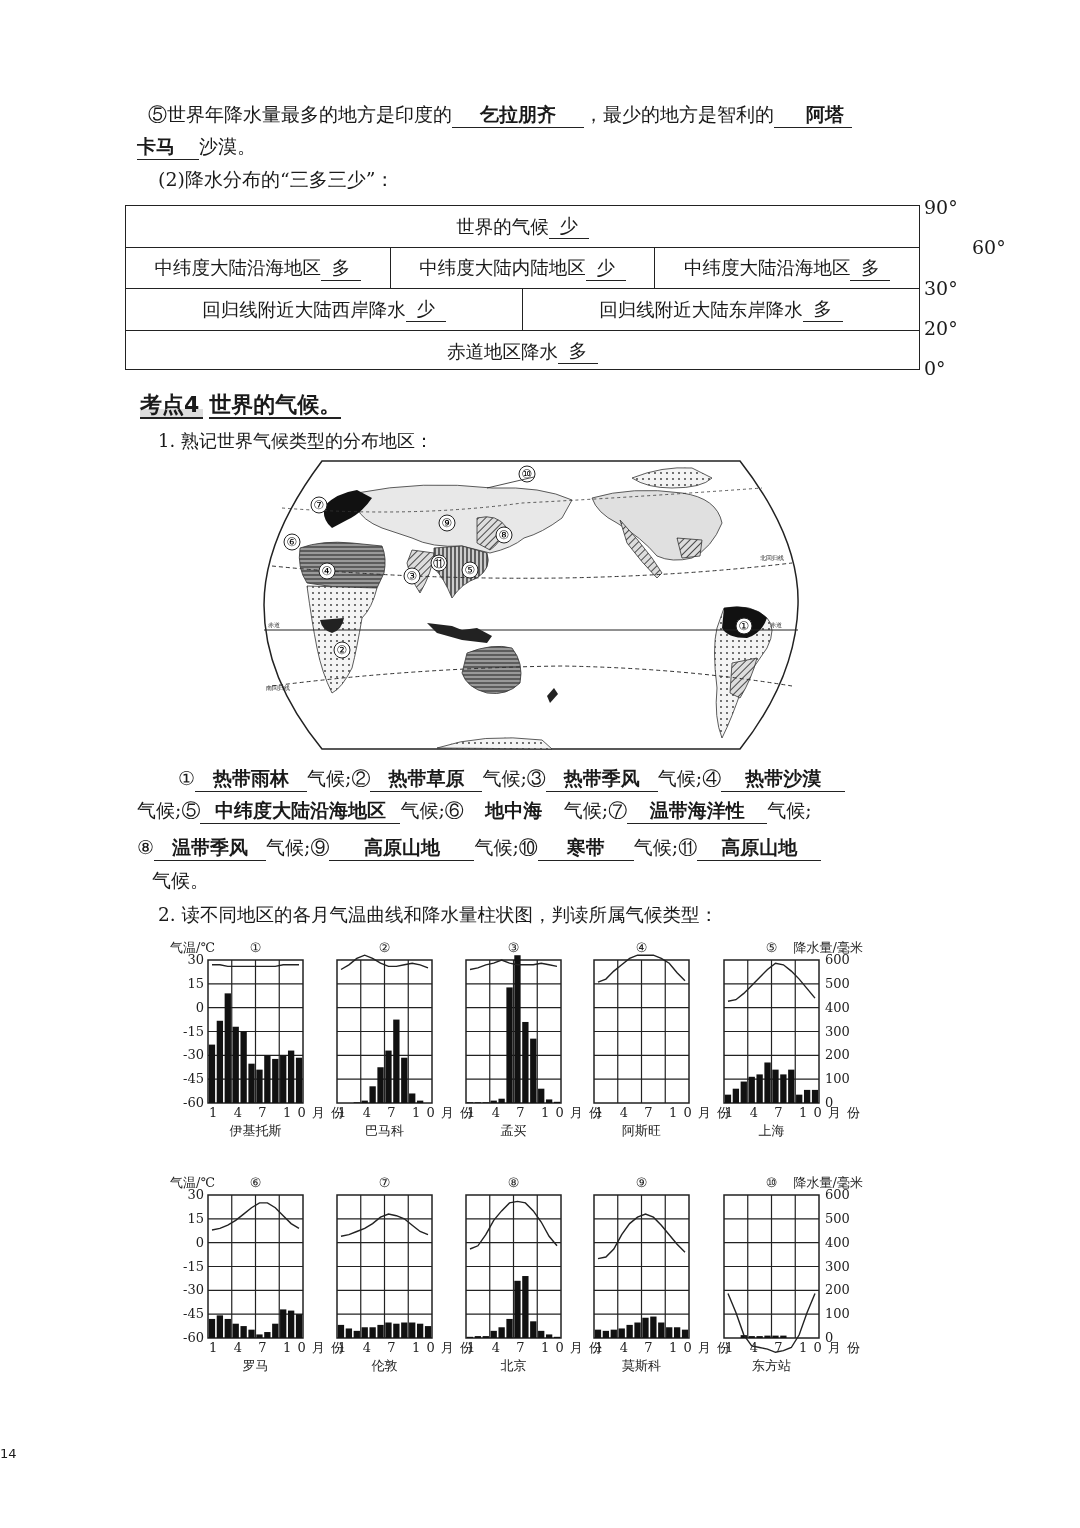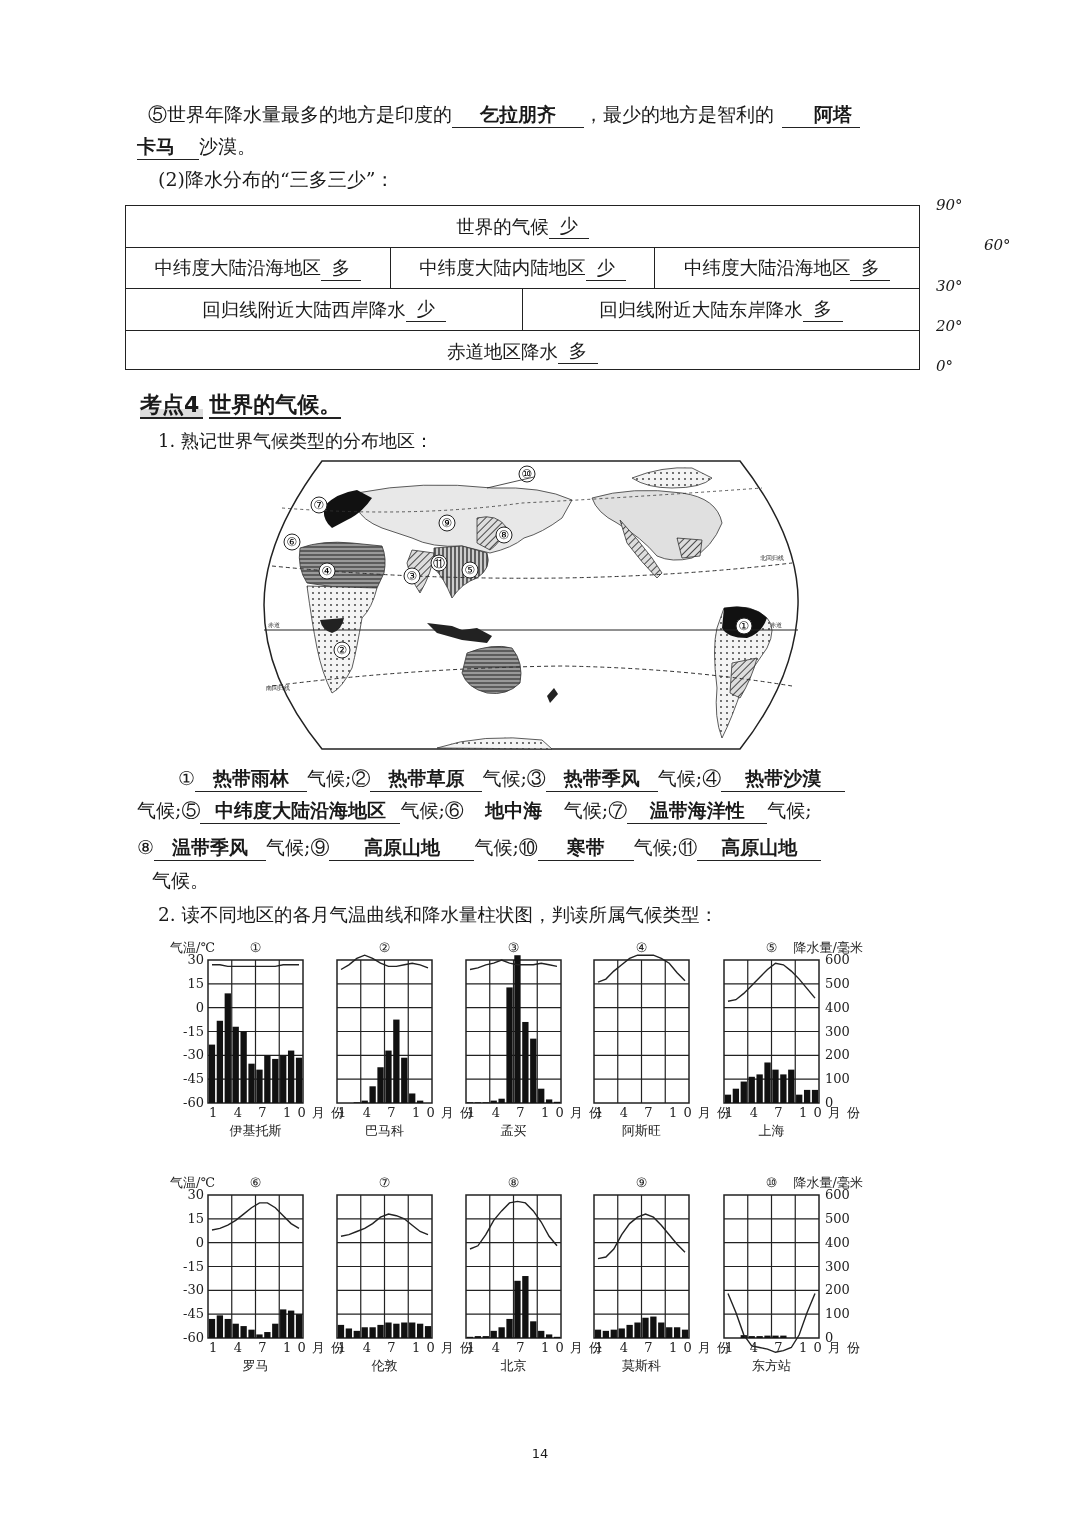--- a/index.html
+++ b/index.html
@@ -9,41 +9,41 @@
   .ans { display: inline-block; border-bottom: 1.5px solid #222; text-align: center; font-family: "DejaVu Sans", "Liberation Sans", sans-serif; font-weight: bold; padding: 0 8px; }
   .ans-thin { display: inline-block; border-bottom: 1.2px solid #222; text-align: center; padding: 0 3px; }
 
   
   #precip-table { position: absolute; left: 125px; top: 205px; width: 795px; height: 165px; border: 1.5px solid #222; }
   .prow { display: flex; border-bottom: 1.2px solid #222; height: 41.5px; }
   .prow:last-child { border-bottom: none; }
   .pcell { flex: 1; display: flex; align-items: center; justify-content: center; font-size: 18.5px; border-right: 1.2px solid #222; white-space: nowrap; }
   .pcell:last-child { border-right: none; }
   .lat-labels { position: absolute; left: 924px; top: 196px; width: 50px; height: 180px; }
-  .lat { position: absolute; font-size: 15px; left: 12px; font-style: italic; }
+  .lat { position: absolute; font-size: 19px; left: 0; }
 
   
   #section-head { position: absolute; left: 140px; top: 390px; font-size: 22px; font-weight: bold; font-family: "DejaVu Sans", "Liberation Sans", sans-serif; }
   #section-head .kd { border-bottom: 2px solid #222; padding-right: 4px; background: linear-gradient(#fff 70%, #ddd 70%); }
   #section-head .title { border-bottom: 2px solid #222; margin-left: 6px; }
 
   
   #world-map { position: absolute; left: 262px; top: 458px; width: 538px; height: 294px; }
 
   
   .chart { position: absolute; width: 100px; }
   .chart svg { overflow: visible; }
   .axis-txt { font-family: "DejaVu Serif", "Liberation Serif", serif; font-size: 13px; fill: #222; }
-  #page-number { position: absolute; left: 0; width: 1080px; top: 1446px; text-align: center; font-size: 13px; font-family: "DejaVu Sans", "Liberation Sans", sans-serif; }
+  #page-number { position: absolute; left: 0; width: 1080px; top: 1446px; text-align: left; font-size: 13px; font-family: "DejaVu Sans", "Liberation Sans", sans-serif; }
 </style>
 </head>
 <body>
 
 <div class="line" style="left:148px; top:101px;">
-  <span>⑤世界年降水量最多的地方是印度的</span><span class="ans" style="min-width:132px;">乞拉朋齐</span><span>，最少的地方是智利的</span><span class="ans" style="min-width:78px; text-align:right;margin-left:8px;">阿塔</span>
+  <span>⑤世界年降水量最多的地方是印度的</span><span class="ans" style="min-width:132px;">乞拉朋齐</span><span>，最少的地方是智利的</span><span class="ans" style="min-width:78px; text-align:right;">阿塔</span>
 </div>
 <div class="line" style="left:137px; top:133px;">
   <span class="ans" style="min-width:62px; text-align:left; padding-left:0;">卡马</span><span>沙漠。</span>
 </div>
 <div class="line" style="left:158px; top:166px;">(2)降水分布的“三多三少”：</div>
 
 <div id="precip-table">
   <div class="prow">
     <div class="pcell">
         <span>世界的气候</span>

